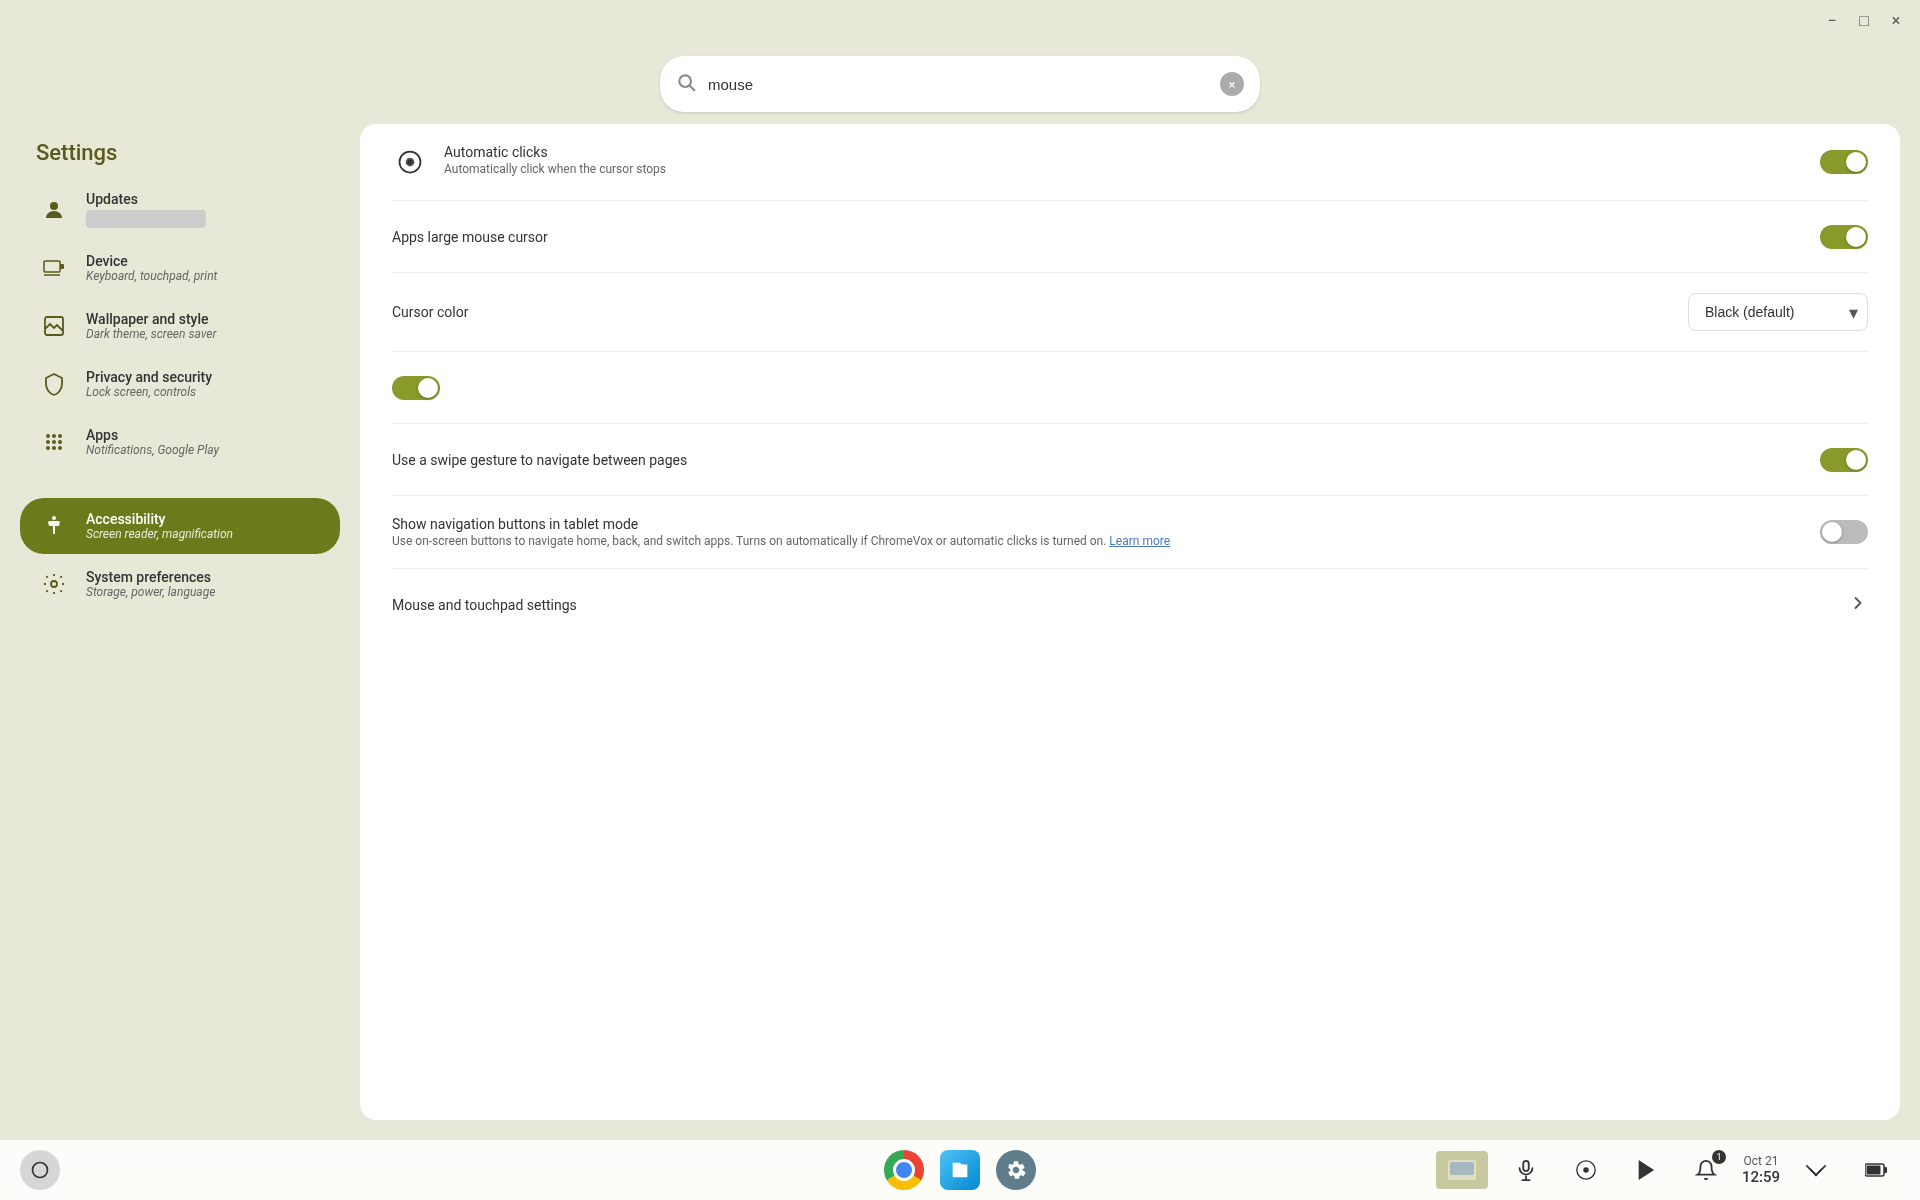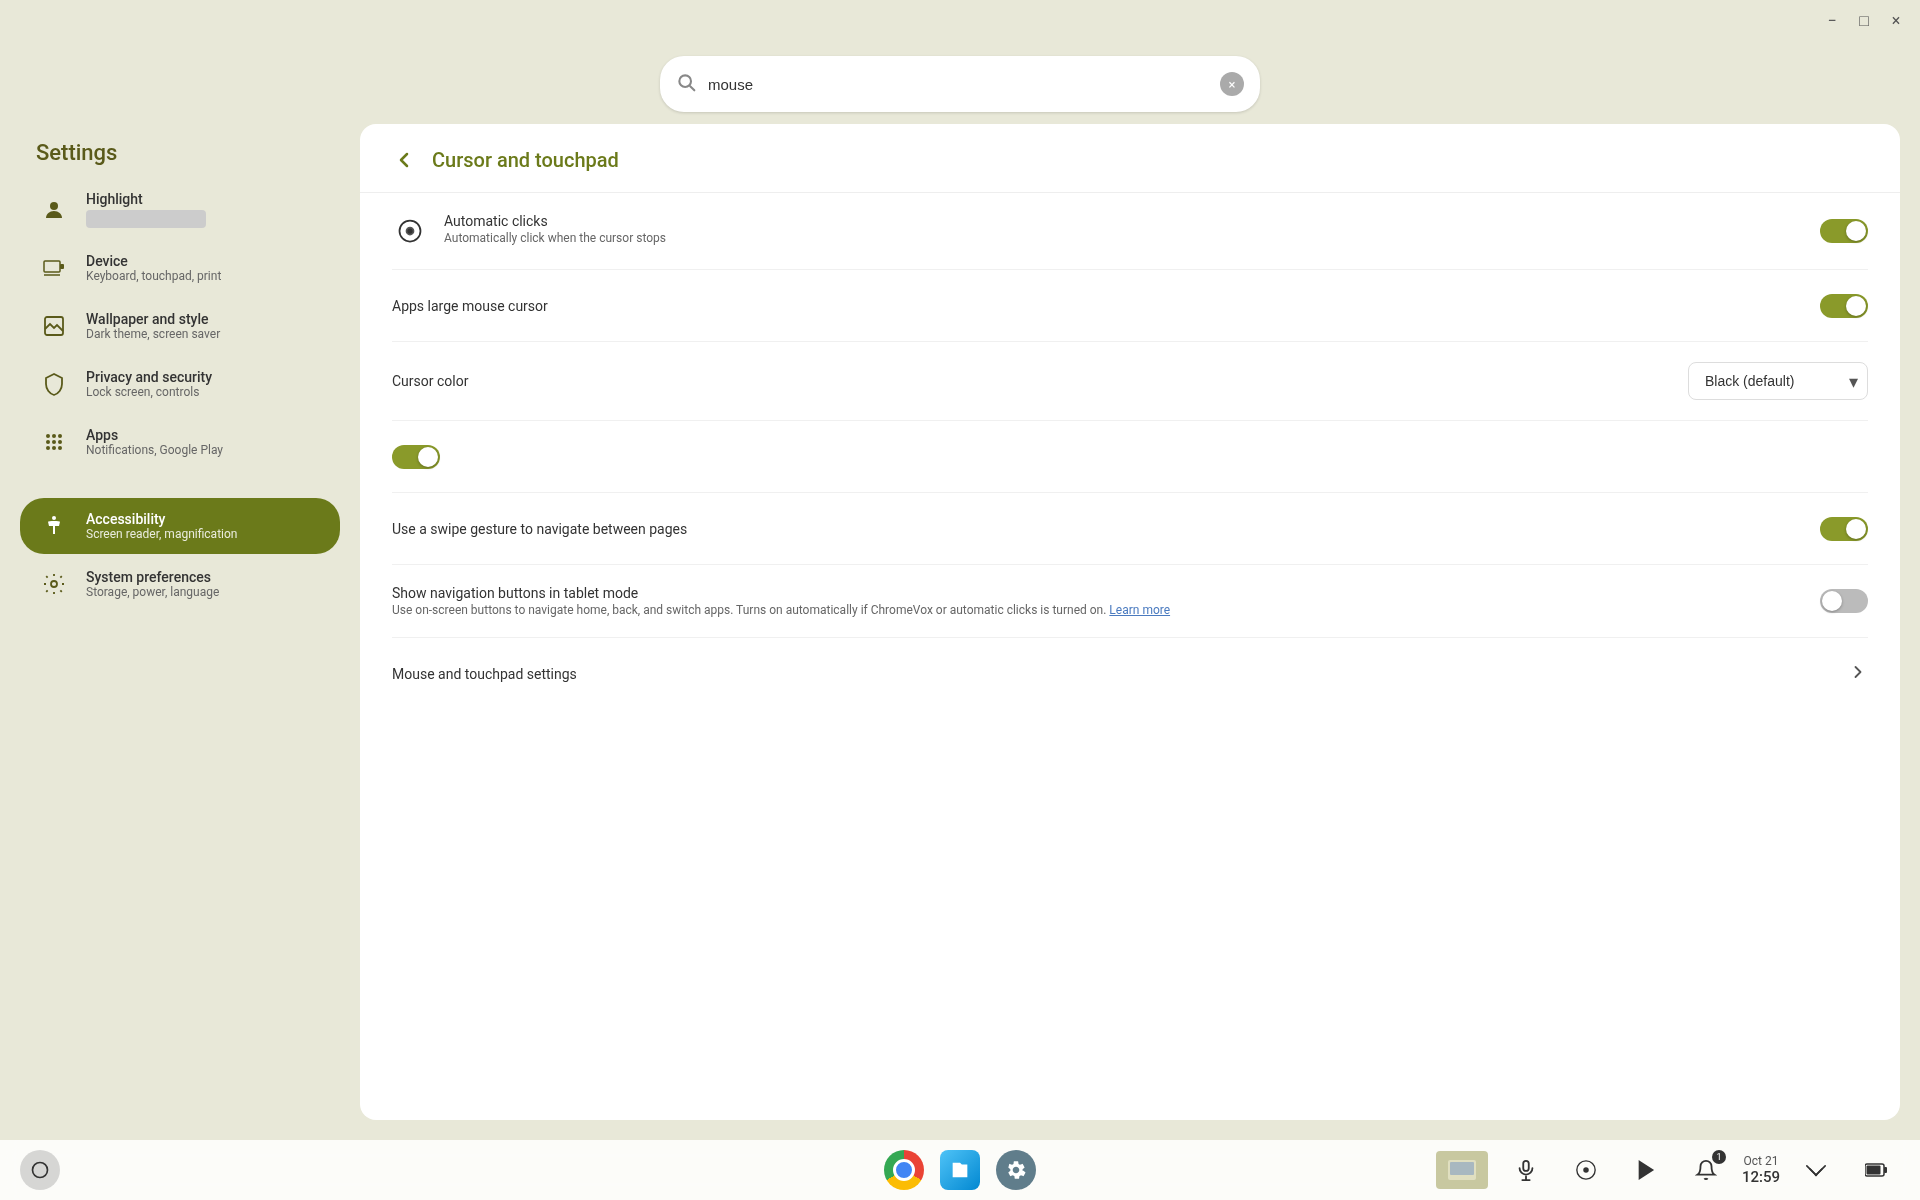--- a/index.html
+++ b/index.html
@@ -128,20 +128,21 @@
       font-size: 14px;
       font-weight: 500;
       color: #333;
       display: block;
     }
     .sidebar-item.active .sidebar-item-label { color: white; }
     .sidebar-item-sublabel {
       font-size: 12px;
       color: #666;
       display: block;
+      font-style: italic;
     }
     .sidebar-item.active .sidebar-item-sublabel { color: rgba(255,255,255,0.85); }
 
     
     .account-avatar {
       width: 120px; height: 18px;
       background: #ccc;
       border-radius: 4px;
       margin-top: 3px;
     }
@@ -398,21 +399,21 @@
       <div class="settings-title">Settings</div>
 
       <div class="sidebar-item">
         <div class="sidebar-item-icon">
           <svg width="24" height="24" viewBox="0 0 24 24" fill="#5a5a1a">
             <circle cx="12" cy="8" r="4"></circle>
             <path d="M4 20c0-4 3.6-7 8-7s8 3 8 7"></path>
           </svg>
         </div>
         <div class="sidebar-item-text">
-          <span class="sidebar-item-label">Highlight</span>
+          <span class="sidebar-item-label">Updates</span>
           <div class="account-avatar"></div>
         </div>
       </div>
 
       <div class="sidebar-item">
         <div class="sidebar-item-icon">
           <svg width="24" height="24" viewBox="0 0 24 24" fill="#5a5a1a">
             <rect x="2" y="5" width="16" height="11" rx="1" stroke="#5a5a1a" stroke-width="1.5" fill="none"></rect>
             <rect x="18" y="8" width="4" height="5" rx="1" fill="#5a5a1a"></rect>
             <line x1="2" y1="19" x2="18" y2="19" stroke="#5a5a1a" stroke-width="1.5"></line>
@@ -491,28 +492,20 @@
         </div>
         <div class="sidebar-item-text">
           <span class="sidebar-item-label">System preferences</span>
           <span class="sidebar-item-sublabel">Storage, power, language</span>
         </div>
       </div>
 
     </div>
 
     <div class="main-panel">
-      <div class="panel-header">
-        <div class="back-btn">
-          <svg width="24" height="24" viewBox="0 0 24 24" fill="none" stroke="#6b7a1a" stroke-width="2.5" stroke-linecap="round" stroke-linejoin="round">
-            <polyline points="15 18 9 12 15 6"></polyline>
-          </svg>
-        </div>
-        <div class="panel-title">Cursor and touchpad</div>
-      </div>
 
       <div class="settings-rows">
 
         <div class="settings-row">
           <div class="row-left">
             <div class="row-icon">
               <svg width="28" height="28" viewBox="0 0 24 24" fill="none" stroke="#555" stroke-width="1.5">
                 <circle cx="12" cy="12" r="9" stroke="#333" stroke-width="1.5"></circle>
                 <circle cx="12" cy="12" r="3" fill="#333"></circle>
               </svg>

